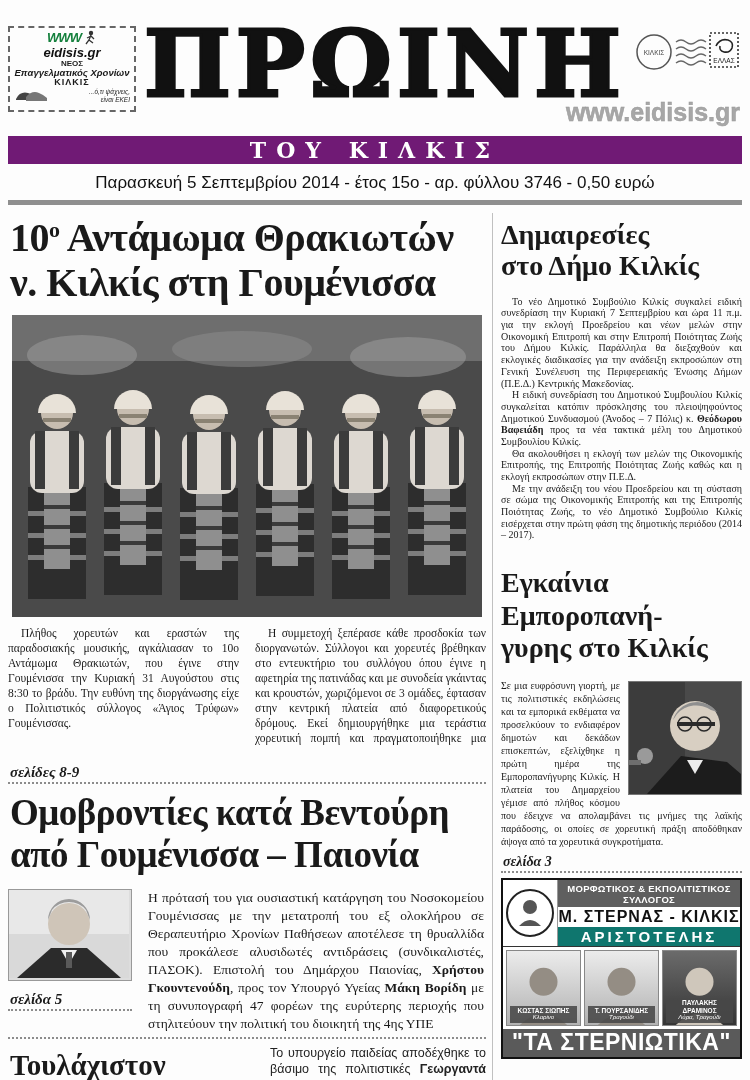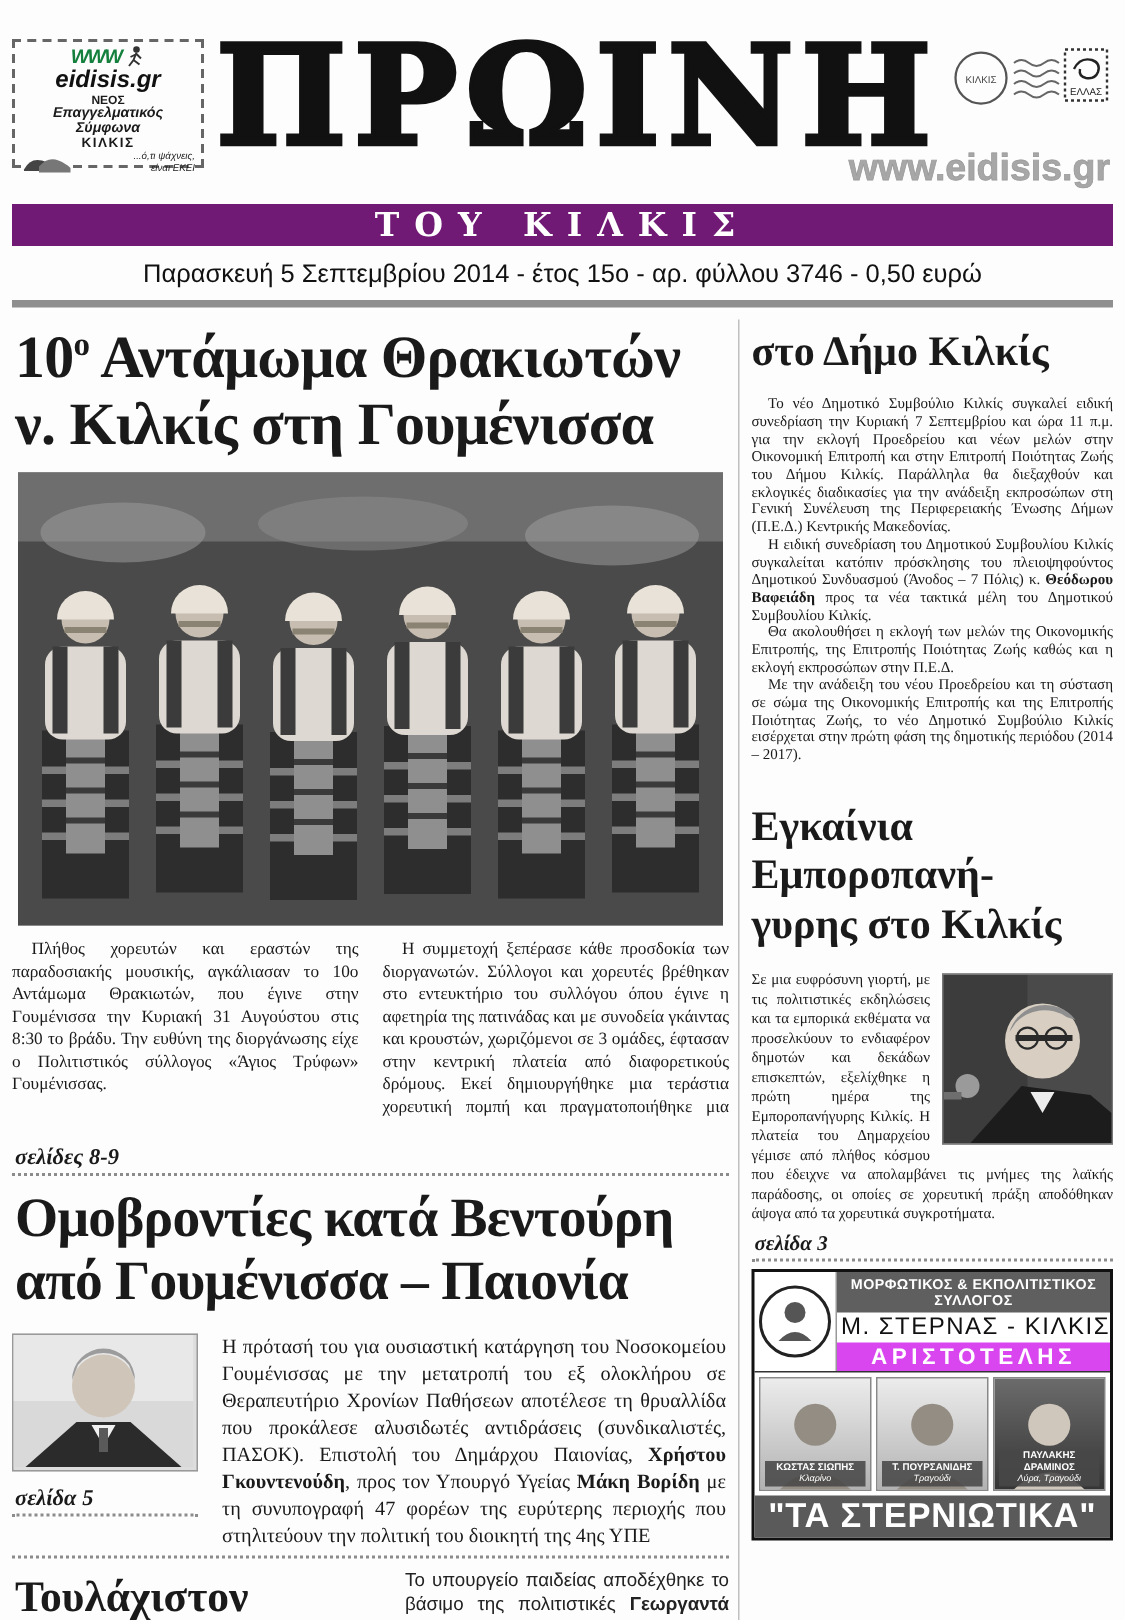--- a/index.html
+++ b/index.html
@@ -10,21 +10,21 @@
   .page{padding:26px 8px 0 8px;}
   
   .header{position:relative;}
   .mast-row{display:flex;align-items:flex-start;height:98px;}
   .logo-box{
     width:128px;height:86px;border:2px dashed #666;padding:2px 4px;box-sizing:border-box;
     font-family:"Liberation Sans",sans-serif;text-align:center;line-height:1.05;flex:none;
   }
   .logo-www{display:flex;align-items:center;justify-content:center;gap:2px;height:16px;}
   .logo-www .www{font-weight:bold;font-style:italic;color:#15803d;font-size:13px;letter-spacing:-1px;}
-  .logo-site{font-weight:bold;font-style:italic;font-size:16px;color:#111;}
+  .logo-site{font-weight:bold;font-style:italic;font-size:13px;color:#111;}
   .logo-l1{font-weight:bold;font-size:8px;}
   .logo-l2{font-weight:bold;font-style:italic;font-size:9.5px;}
   .logo-l3{font-weight:bold;font-size:9px;letter-spacing:1px;}
   .logo-foot{display:flex;justify-content:space-between;align-items:flex-end;}
   .logo-tag{font-style:italic;font-size:6.5px;text-align:right;line-height:1.2;color:#222;}
   .mast-title{
     flex:1;text-align:center;font-family:"DejaVu Serif",serif;font-weight:bold;
     font-size:92px;line-height:84px;color:#111;-webkit-text-stroke:3px #111;
     letter-spacing:5px;margin-top:-4px;
   }
@@ -80,22 +80,22 @@
   .egk-body{font-size:10px;line-height:1.3;text-align:justify;}
   .egk-photo{float:right;width:112px;height:112px;margin:2px 0 4px 8px;border:1px solid #777;background:#555;}
   .col-right .pageref{font-size:14px;}
   
   .ad{border:2px solid #111;margin-top:5px;background:#fff;font-family:"Liberation Sans",sans-serif;}
   .ad-header{display:flex;border-bottom:1px solid #333;}
   .ad-logo{width:54px;flex:none;display:flex;align-items:center;justify-content:center;border-right:1px solid #999;}
   .ad-logo-circle{width:44px;height:44px;border:2px solid #222;border-radius:50%;display:flex;align-items:center;justify-content:center;}
   .ad-bands{flex:1;min-width:0;}
   .band1{background:#5f5f5f;color:#fff;font-weight:bold;font-size:9.5px;text-align:center;padding:3px 0 2px;letter-spacing:.3px;}
-  .band2{color:#111;font-weight:normal;font-size:16px;text-align:right;letter-spacing:1px;padding:1px 0;}
-  .band3{background:#d946ef;color:#fff;font-weight:bold;font-size:15px;text-align:center;letter-spacing:3px;padding:1px 0;}
+  .band2{color:#111;font-weight:bold;font-size:16px;text-align:center;letter-spacing:1px;padding:1px 0;}
+  .band3{background:#0f766e;color:#fff;font-weight:bold;font-size:15px;text-align:center;letter-spacing:3px;padding:1px 0;}
   .ad-row{display:flex;gap:3px;padding:3px 3px;}
   .ad-cell{position:relative;flex:1;height:74px;border:1px solid #888;background:linear-gradient(#ececec,#b2b2b2);overflow:hidden;}
   .ad-cell.dark{background:linear-gradient(#6b6b6b,#353535);}
   .ad-cell svg{position:absolute;left:0;top:6px;width:100%;height:100%;}
   .ad-cell .bust{fill:#948d84;}
   .ad-cell.dark .bust{fill:#cfc7bb;}
   .ad-nameplate{
     position:absolute;bottom:2px;left:3px;right:3px;background:rgba(72,72,72,.88);
     color:#fff;font-weight:bold;font-size:6.5px;text-align:center;padding:1px 0;line-height:1.2;
   }
@@ -113,21 +113,21 @@
       <div class="logo-box">
         <div class="logo-www">
           <span class="www">WWW</span>
           <svg width="14" height="16" viewBox="0 0 14 16">
             <circle cx="8" cy="3" r="2.2" fill="#333"></circle>
             <path d="M8 5 L6 10 L3 14 M6 10 L10 13 M8 6 L11 9 M8 6 L4 8" stroke="#333" stroke-width="1.3" fill="none"></path>
           </svg>
         </div>
         <div class="logo-site">eidisis.gr</div>
         <div class="logo-l1">ΝΕΟΣ</div>
-        <div class="logo-l2">Επαγγελματικός Σύμφωνα</div>
+        <div class="logo-l2">Επαγγελματικός Χρονίων</div>
         <div class="logo-l3">ΚΙΛΚΙΣ</div>
         <div class="logo-foot">
           <svg width="34" height="16" viewBox="0 0 34 16">
             <path d="M2 12 Q6 4 14 6 Q20 8 24 10 L24 13 L2 13 Z" fill="#444"></path>
             <path d="M12 10 Q18 3 25 6 Q30 8 33 11 L33 14 L12 14 Z" fill="#777"></path>
           </svg>
           <div class="logo-tag">
             <div>...ό,τι ψάχνεις,</div>
             <div>είναι ΕΚΕΙ</div>
           </div>
@@ -236,20 +236,21 @@
         <div class="tei-text"><span>Το υπουργείο παιδείας αποδέχθηκε το βάσιμο της πολιτιστικές </span><b>Γεωργαντά</b><span> περί μεταβίβασης της κυριότητας του </span></div>
       </div>
 
     </div>
 
     <div class="vert-rule"></div>
 
     <div class="col-right">
 
       <h2 class="right-h">
+        <div>Δημαιρεσίες</div>
         <div>στο Δήμο Κιλκίς</div>
       </h2>
 
       <div class="right-body">
         <p>Το νέο Δημοτικό Συμβούλιο Κιλκίς συγκαλεί ειδική συνεδρίαση την Κυριακή 7 Σεπτεμβρίου και ώρα 11 π.μ. για την εκλογή Προεδρείου και νέων μελών στην Οικονομική Επιτροπή και στην Επιτροπή Ποιότητας Ζωής του Δήμου Κιλκίς. Παράλληλα θα διεξαχθούν και εκλογικές διαδικασίες για την ανάδειξη εκπροσώπων στη Γενική Συνέλευση της Περιφερειακής Ένωσης Δήμων (Π.Ε.Δ.) Κεντρικής Μακεδονίας.</p>
         <p><span>Η ειδική συνεδρίαση του Δημοτικού Συμβουλίου Κιλκίς συγκαλείται κατόπιν πρόσκλησης του πλειοψηφούντος Δημοτικού Συνδυασμού (Άνοδος – 7 Πόλις) κ. </span><b>Θεόδωρου Βαφειάδη</b><span> προς τα νέα τακτικά μέλη του Δημοτικού Συμβουλίου Κιλκίς.</span></p>
         <p>Θα ακολουθήσει η εκλογή των μελών της Οικονομικής Επιτροπής, της Επιτροπής Ποιότητας Ζωής καθώς και η εκλογή εκπροσώπων στην Π.Ε.Δ.</p>
         <p>Με την ανάδειξη του νέου Προεδρείου και τη σύσταση σε σώμα της Οικονομικής Επιτροπής και της Επιτροπής Ποιότητας Ζωής, το νέο Δημοτικό Συμβούλιο Κιλκίς εισέρχεται στην πρώτη φάση της δημοτικής περιόδου (2014 – 2017).</p>
       </div>
 

